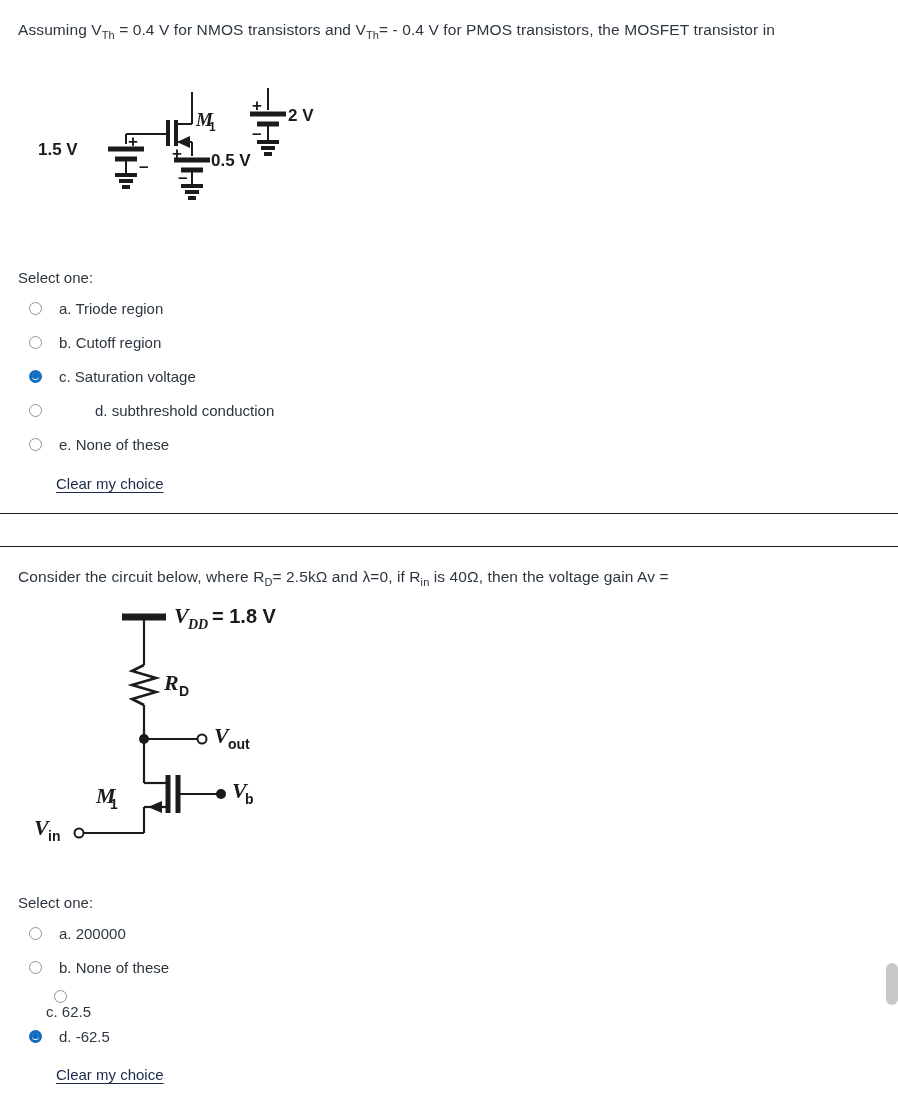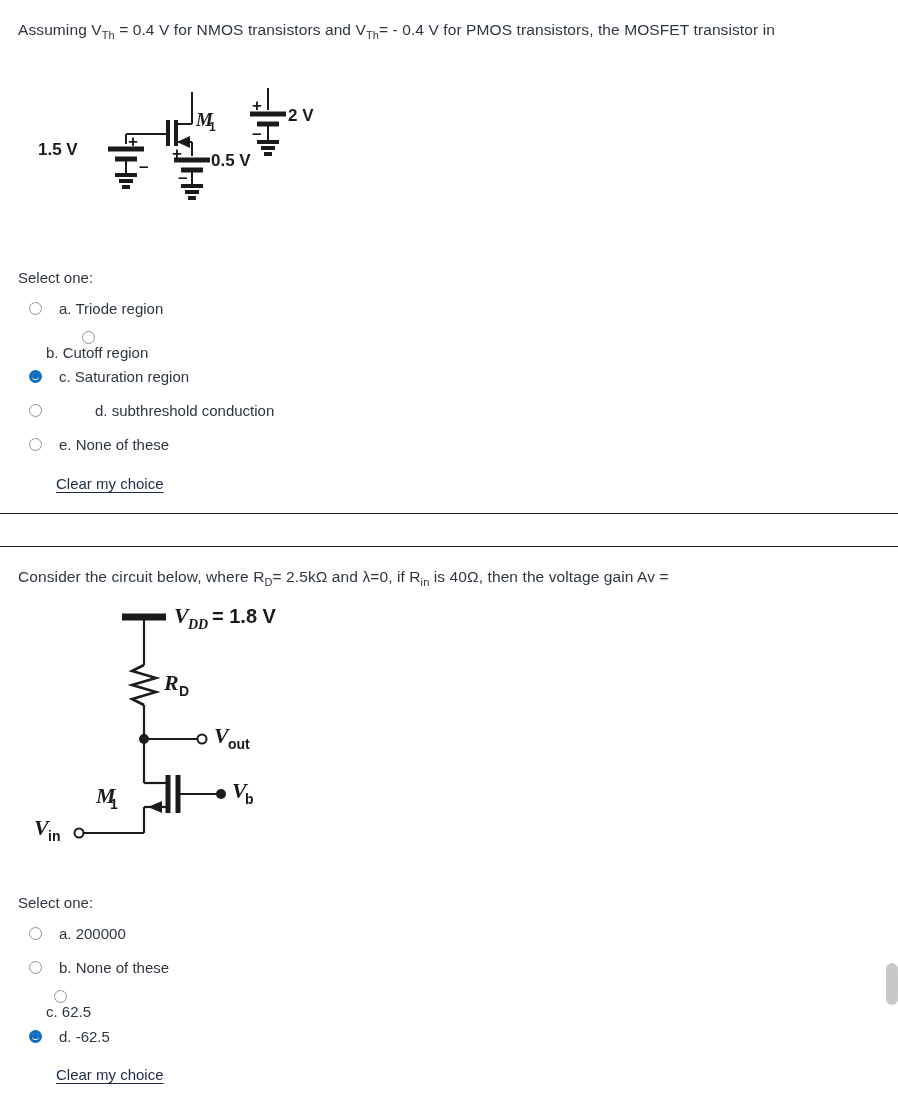--- a/index.html
+++ b/index.html
@@ -182,33 +182,33 @@
   <div class="select-one" style="left:18px; top:269px;">Select one:</div>
 
   <div class="opt" style="left:29px; top:297px;">
     <span class="radio"></span>
     <span class="opt-label">
       <span>a.</span>
       <span>Triode region</span>
     </span>
   </div>
 
-  <div class="opt" style="left:29px; top:331px;flex-direction:column;">
+  <div class="opt" style="left:29px; top:331px;">
     <span class="radio"></span>
     <span class="opt-label">
       <span>b.</span>
       <span>Cutoff region</span>
     </span>
   </div>
 
   <div class="opt" style="left:29px; top:365px;">
     <span class="radio checked"></span>
     <span class="opt-label">
       <span>c.</span>
-      <span>Saturation region</span>
+      <span>Saturation voltage</span>
     </span>
   </div>
 
   <div class="opt" style="left:29px; top:399px;gap:36px;">
     <span class="radio"></span>
     <span class="opt-label">
       <span>d.</span>
       <span>subthreshold conduction</span>
     </span>
   </div>

